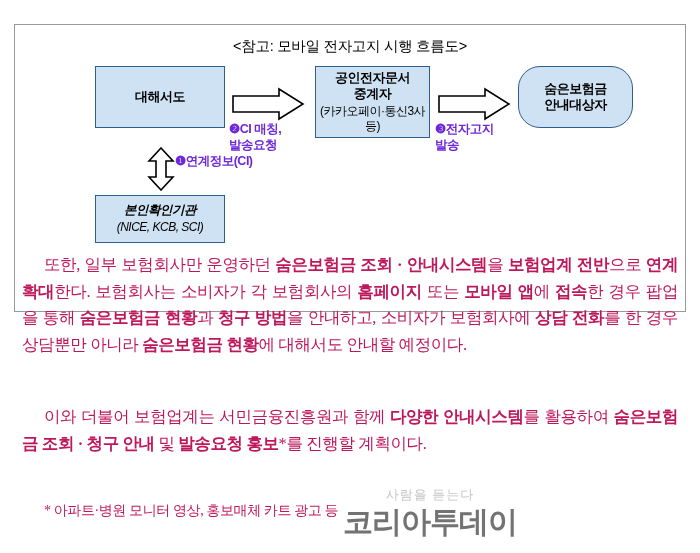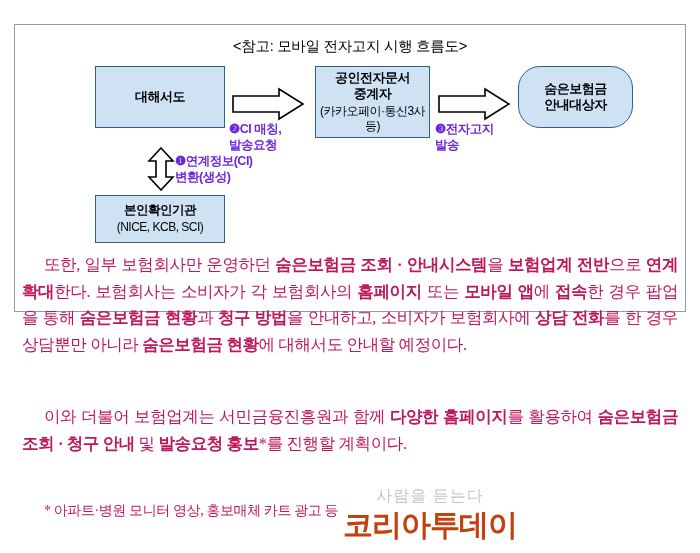--- a/index.html
+++ b/index.html
@@ -59,21 +59,21 @@
   .node .sub {
     font-weight: normal;
     font-size: 12px;
     margin-top: 2px;
   }
 
   #node-insurer   { left: 80px;  top: 41px;  width: 130px; height: 62px; }
   #node-broker    { left: 300px; top: 41px;  width: 115px; height: 72px; align-items: center; }
   #node-target    { left: 503px; top: 41px;  width: 115px; height: 62px; border-radius: 22px; }
   #node-idverify  { left: 80px;  top: 170px; width: 130px; height: 48px;
-                    font-size: 12.5px; }
+                    font-size: 12.5px; font-style: italic; }
 
   
   .arrow-right {
     position: absolute;
   }
   #arrow1 { left: 216px; top: 62px; }
   #arrow2 { left: 422px; top: 62px; }
 
   
   #arrow-vert { position: absolute; left: 131px; top: 122px; }
@@ -115,29 +115,29 @@
     position: absolute;
     left: 300px;
     top: 486px;
     width: 260px;
     text-align: center;
     pointer-events: none;
     color: #b9b9b9;
     font-family: "Liberation Sans", sans-serif;
   }
   .watermark .wm-small {
-    font-size: 16px;
+    font-size: 13px;
     letter-spacing: 1px;
     color: #c5c5c5;
   }
   .watermark .wm-big {
     font-size: 30px;
     font-weight: bold;
     letter-spacing: -1px;
-    color: #c2410c;
+    color: #737373;
     margin-top: -2px;
   }
 </style>
 </head>
 <body>
 
 <div class="diagram-box">
 
   <div class="diagram-title">&lt;참고: 모바일 전자고지 시행 흐름도&gt;</div>
 
@@ -178,24 +178,23 @@
     <span>본인확인기관</span>
     <span class="sub">(NICE, KCB, SCI)</span>
   </div>
 
   <div class="arrow-label" id="label1" style="white-space:pre-line">❷CI 매칭,
 발송요청</div>
   <div class="arrow-label" id="label2" style="white-space:pre-line">❸전자고지
 발송</div>
   <div class="arrow-label" id="label3">
     <div>❶연계정보(CI)</div>
-    <div><span>변환(생성)</span></div>
   </div>
 </div>
 
 <div class="body-text indent" id="para1">또한, 일부 보험회사만 운영하던 <b>숨은보험금 조회 · 안내시스템</b>을 <b>보험업계 전반</b>으로 <b>연계 확대</b>한다. 보험회사는 소비자가 각 보험회사의 <b>홈페이지</b> 또는 <b>모바일 앱</b>에 <b>접속</b>한 경우 팝업을 통해 <b>숨은보험금 현황</b>과 <b>청구 방법</b>을 안내하고, 소비자가 보험회사에 <b>상담 전화</b>를 한 경우 상담뿐만 아니라 <b>숨은보험금 현황</b>에 대해서도 안내할 예정이다.</div>
-<div class="body-text indent" id="para2">이와 더불어 보험업계는 서민금융진흥원과 함께 <b>다양한 홈페이지</b>를 활용하여 <b>숨은보험금 조회 · 청구 안내</b> 및 <b>발송요청 홍보</b>*를 진행할 계획이다.</div>
+<div class="body-text indent" id="para2">이와 더불어 보험업계는 서민금융진흥원과 함께 <b>다양한 안내시스템</b>를 활용하여 <b>숨은보험금 조회 · 청구 안내</b> 및 <b>발송요청 홍보</b>*를 진행할 계획이다.</div>
 <div class="body-text" id="para3" style="text-indent:22px;">* 아파트·병원 모니터 영상, 홍보매체 카트 광고 등</div>
 
 <div class="watermark">
   <div class="wm-small">사람을 듣는다</div>
   <div class="wm-big">코리아투데이</div>
 </div>
 
 </body></html>

